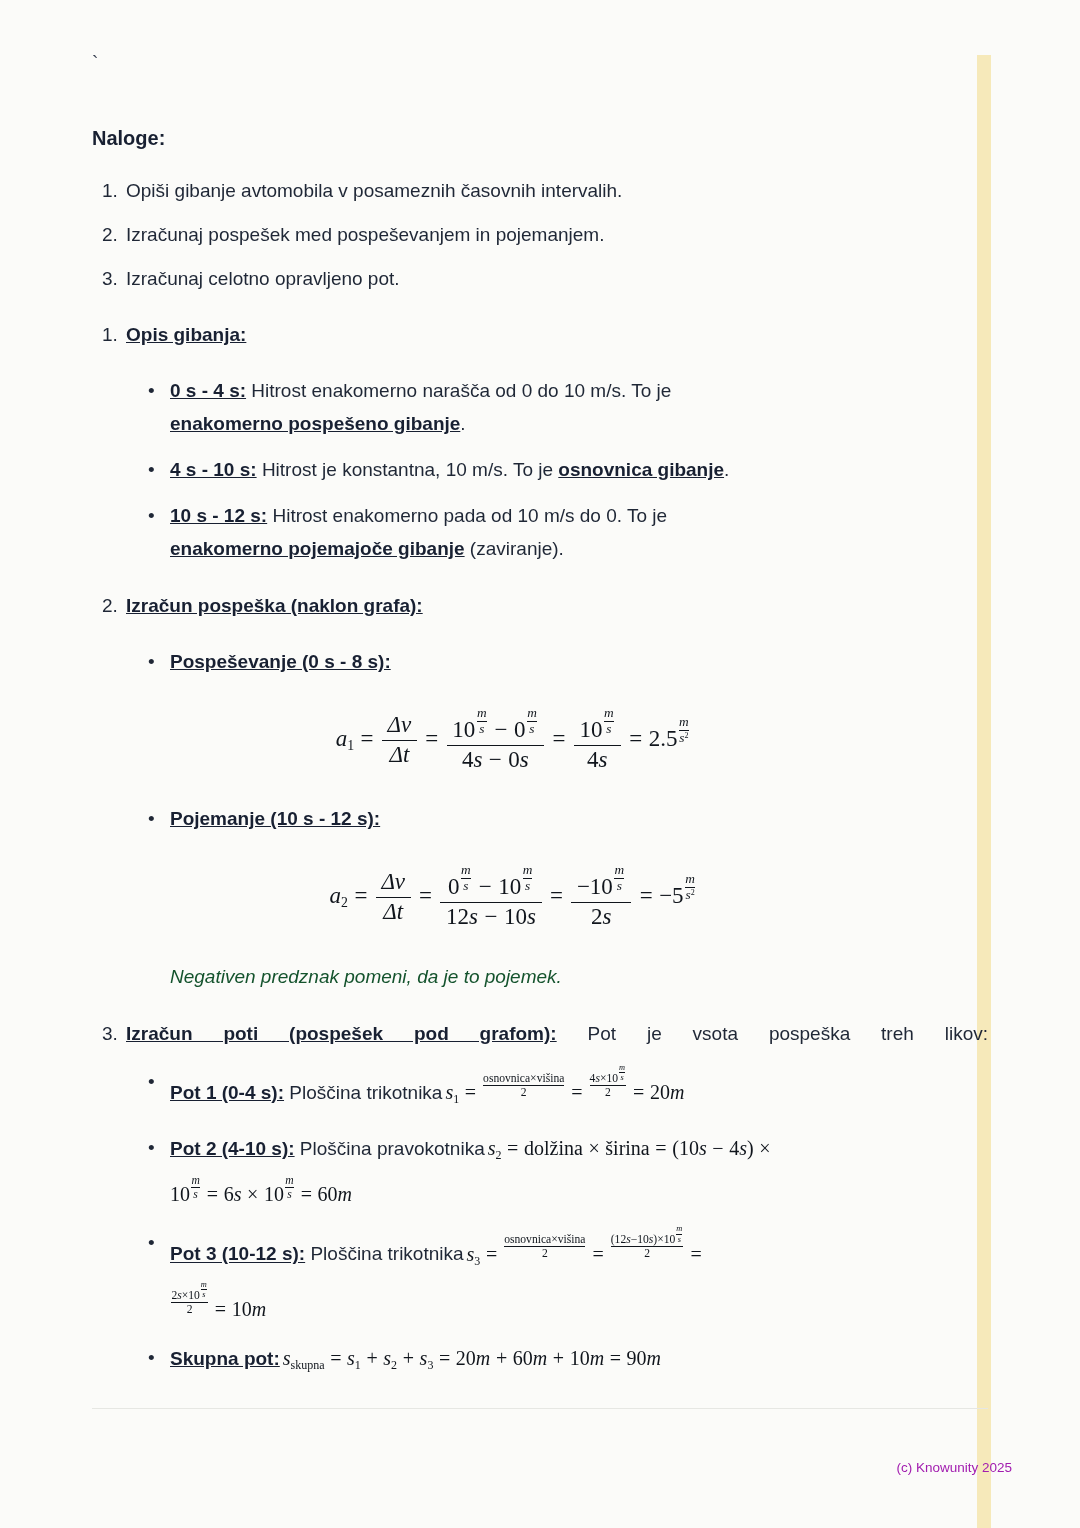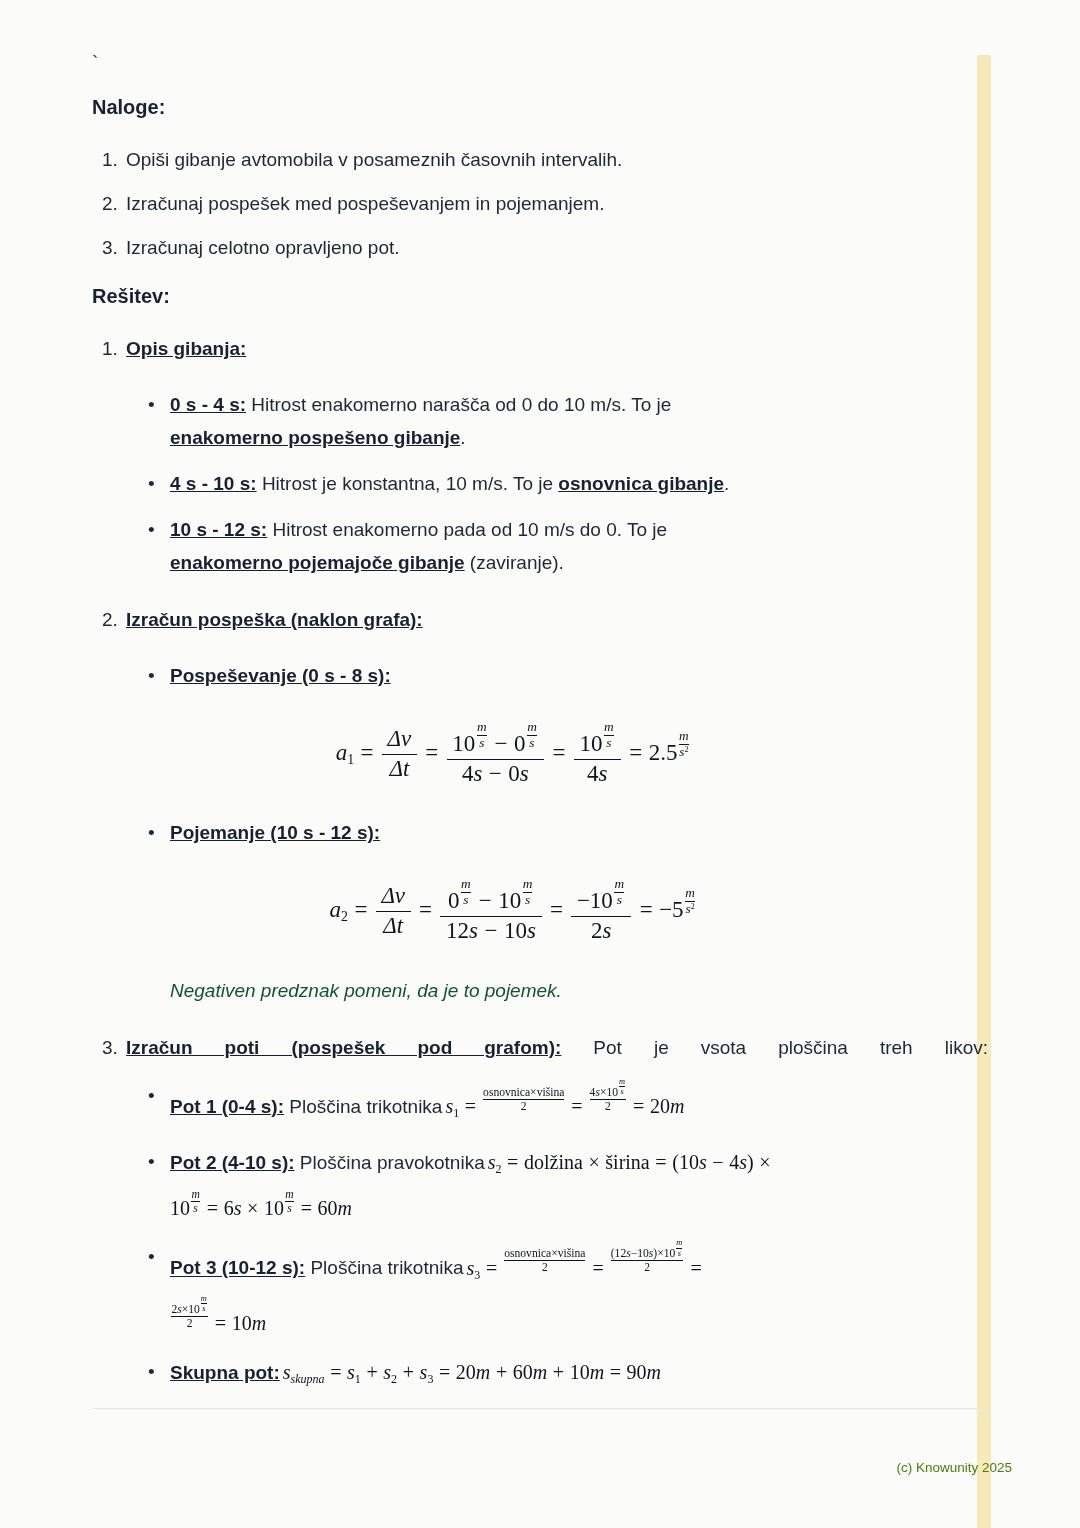--- a/index.html
+++ b/index.html
@@ -18,21 +18,21 @@
     background: #f6e9ba;
     z-index: 0;
   }
   .content {
     position: relative;
     z-index: 1;
     padding: 52px 92px 0 92px;
     font-size: 19px;
   }
   .tick { height: 22px; font-size: 19px; color: #3a4152; }
-  h3.section { margin-top: 22px; font-size: 20px; font-weight: bold; color: #182032; }
+  h3.section { margin-top: 53px; font-size: 20px; font-weight: bold; color: #182032; }
   .olist { margin-top: 26px; padding-left: 10px; }
   .orow { display: flex; line-height: 30px; margin-bottom: 14px; }
   .onum { width: 24px; flex: none; }
   .otext { flex: 1; }
   .sol .orow { line-height: 30px; }
   .sol .orow.h2row { margin-top: 26px; margin-bottom: 0; }
   b { font-weight: bold; color: #182032; text-decoration: underline; }
   .bullets { margin-left: 46px; }
   .brow { display: flex; line-height: 33px; margin-top: 13px; }
   .brow:first-child { margin-top: 24px; }
@@ -43,21 +43,21 @@
   .note {
     margin: 18px 0 0 68px;
     font-style: italic;
     line-height: 33px;
     color: #14532d;
   }
   
   .math { font-family: "Liberation Serif", serif; color: #10151c; }
   .math i { font-style: italic; }
   .math sub { font-size: .6em; vertical-align: -0.35em; font-style: normal; }
-  .math sub.it { font-style: italic; }
+  .math sub.it { }
   .math sup { font-size: .6em; vertical-align: 0.5em; }
   .mo { margin: 0 .28em; }
   .frac { display: inline-block; vertical-align: middle; text-align: center; margin: 0 .08em; line-height: 1.25; }
   .frac > .fn, .frac > .fd { display: block; padding: 0 .25em; }
   .frac > .fd { border-top: 1.4px solid #10151c; }
   .uf { display: inline-block; vertical-align: .3em; text-align: center; font-size: .58em; line-height: 1.12; margin: 0 .12em; }
   .uf .fn { display: block; }
   .uf .fd { display: block; border-top: 1px solid #10151c; }
   .uf .uf { font-size: .72em; vertical-align: .2em; }
   .formula {
@@ -72,21 +72,21 @@
   .divider {
     position: absolute;
     left: 92px; right: 92px; top: 1408px;
     border-top: 1px solid #e6e7e3;
     z-index: 1;
   }
   .footer {
     position: absolute;
     top: 1460px; right: 68px;
     font-size: 13.5px;
-    color: #4d7c0f;
+    color: #a21caf;
     z-index: 2;
   }
 </style>
 </head>
 <body>
 
 <div class="stripe"></div>
 
 <div class="content">
 
@@ -102,21 +102,20 @@
     <div class="orow">
       <span class="onum">2.</span>
       <span class="otext">Izračunaj pospešek med pospeševanjem in pojemanjem.</span>
     </div>
     <div class="orow">
       <span class="onum">3.</span>
       <span class="otext">Izračunaj celotno opravljeno pot.</span>
     </div>
   </div>
 
-  <h3 class="section">Rešitev:</h3>
 
   <div class="olist sol">
 
     <div class="orow h2row">
       <span class="onum">1.</span>
       <span class="otext"><b>Opis gibanja:</b></span>
     </div>
     <div class="bullets">
       <div class="brow">
         <span class="bdot">•</span>
@@ -146,21 +145,21 @@
         <span class="bdot">•</span>
         <span class="btext"><b>Pojemanje (10 s - 12 s):</b></span>
       </div>
       <div class="formula math"><i>a</i><sub>2</sub><span class="mo">=</span><span class="frac"><span class="fn"><i>Δv</i></span><span class="fd"><i>Δt</i></span></span><span class="mo">=</span><span class="frac"><span class="fn"><span class="mt">0</span><span class="uf"><span class="fn"><i>m</i></span><span class="fd"><i>s</i></span></span><span class="mo">−</span><span class="mt">10</span><span class="uf"><span class="fn"><i>m</i></span><span class="fd"><i>s</i></span></span></span><span class="fd"><span class="mt">12</span><i>s</i><span class="mo">−</span><span class="mt">10</span><i>s</i></span></span><span class="mo">=</span><span class="frac"><span class="fn"><span class="mt">−10</span><span class="uf"><span class="fn"><i>m</i></span><span class="fd"><i>s</i></span></span></span><span class="fd"><span class="mt">2</span><i>s</i></span></span><span class="mo">=</span><span class="mt">−5</span><span class="uf"><span class="fn"><i>m</i></span><span class="fd"><i>s</i><sup>2</sup></span></span></div>
     </div>
     <div class="note">Negativen predznak pomeni, da je to pojemek.</div>
 
     <div class="orow h2row">
       <span class="onum">3.</span>
       <span class="otext">
-        <span class="jline"><b>Izračun poti (pospešek pod grafom):</b><span> Pot je vsota ploščina treh likov:</span></span>
+        <span class="jline"><b>Izračun poti (pospešek pod grafom):</b><span> Pot je vsota pospeška treh likov:</span></span>
       </span>
     </div>
     <div class="bullets pbullets">
       <div class="brow">
         <span class="bdot">•</span>
         <span class="btext"><b>Pot 1 (0-4 s):</b><span> Ploščina trikotnika</span><span class="math imath"><i>s</i><sub>1</sub><span class="mo">=</span><span class="uf"><span class="fn"><span class="mt">osnovnica×višina</span></span><span class="fd"><span class="mt">2</span></span></span><span class="mo">=</span><span class="uf"><span class="fn"><span class="mt">4</span><i>s</i><span class="mt">×10</span><span class="uf"><span class="fn"><i>m</i></span><span class="fd"><i>s</i></span></span></span><span class="fd"><span class="mt">2</span></span></span><span class="mo">=</span><span class="mt">20</span><i>m</i></span></span>
       </div>
       <div class="brow">
         <span class="bdot">•</span>
         <span class="btext"><b>Pot 2 (4-10 s):</b><span> Ploščina pravokotnika</span><span class="math imath"><i>s</i><sub>2</sub><span class="mo">=</span><span class="mt">dolžina</span><span class="mo">×</span><span class="mt">širina</span><span class="mo">=</span><span class="mt">(10</span><i>s</i><span class="mo">−</span><span class="mt">4</span><i>s</i><span class="mt">)</span><span class="mo">×</span><br><span class="mt">10</span><span class="uf"><span class="fn"><i>m</i></span><span class="fd"><i>s</i></span></span><span class="mo">=</span><span class="mt">6</span><i>s</i><span class="mo">×</span><span class="mt">10</span><span class="uf"><span class="fn"><i>m</i></span><span class="fd"><i>s</i></span></span><span class="mo">=</span><span class="mt">60</span><i>m</i></span></span>

